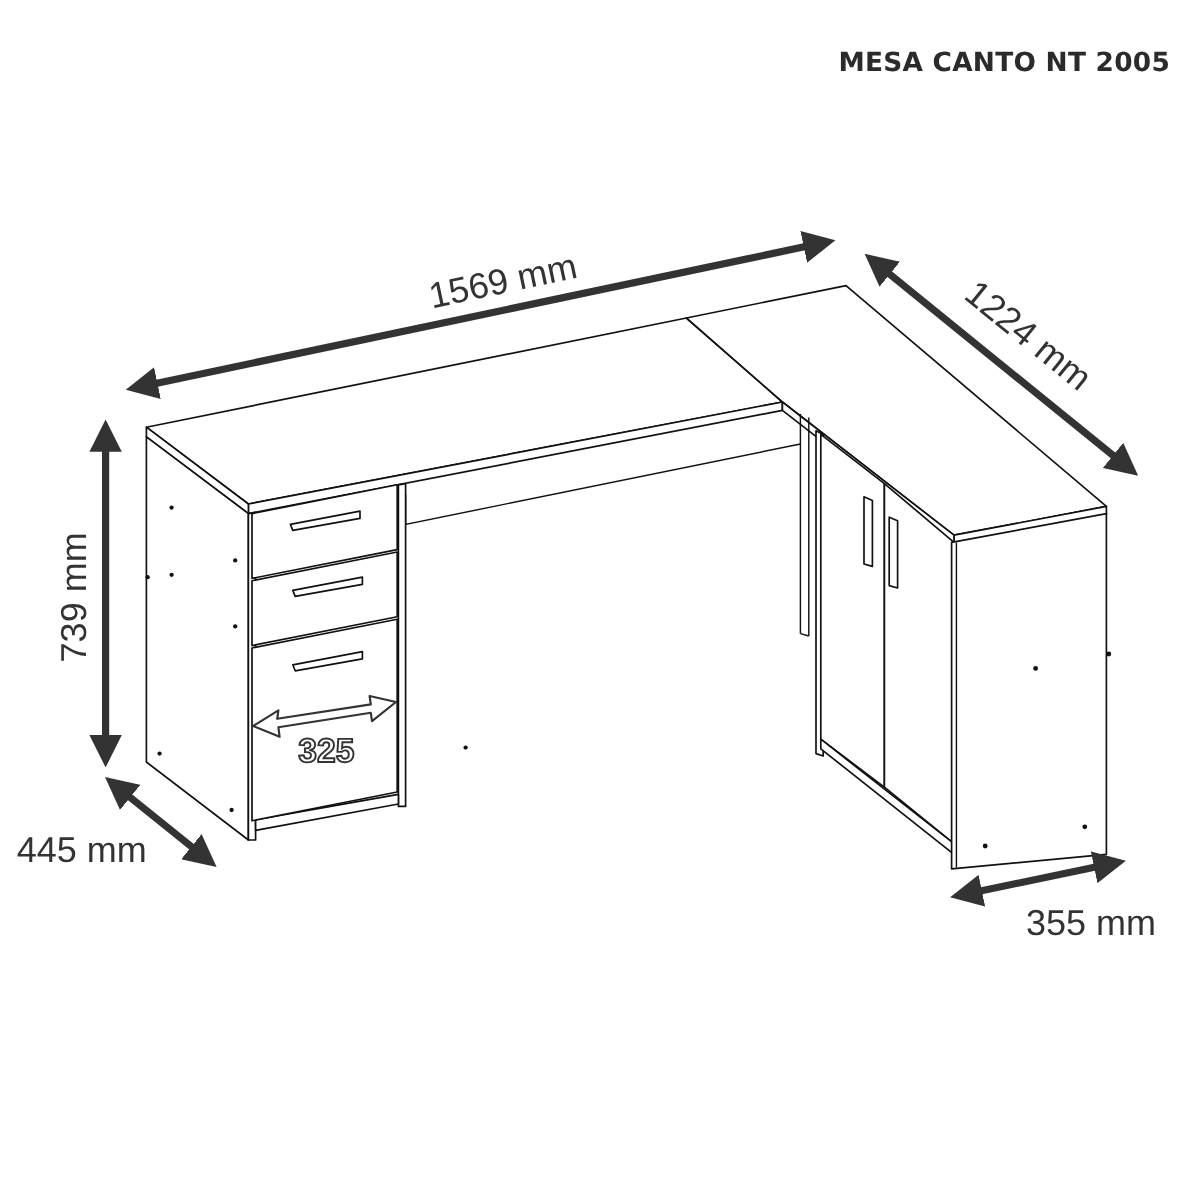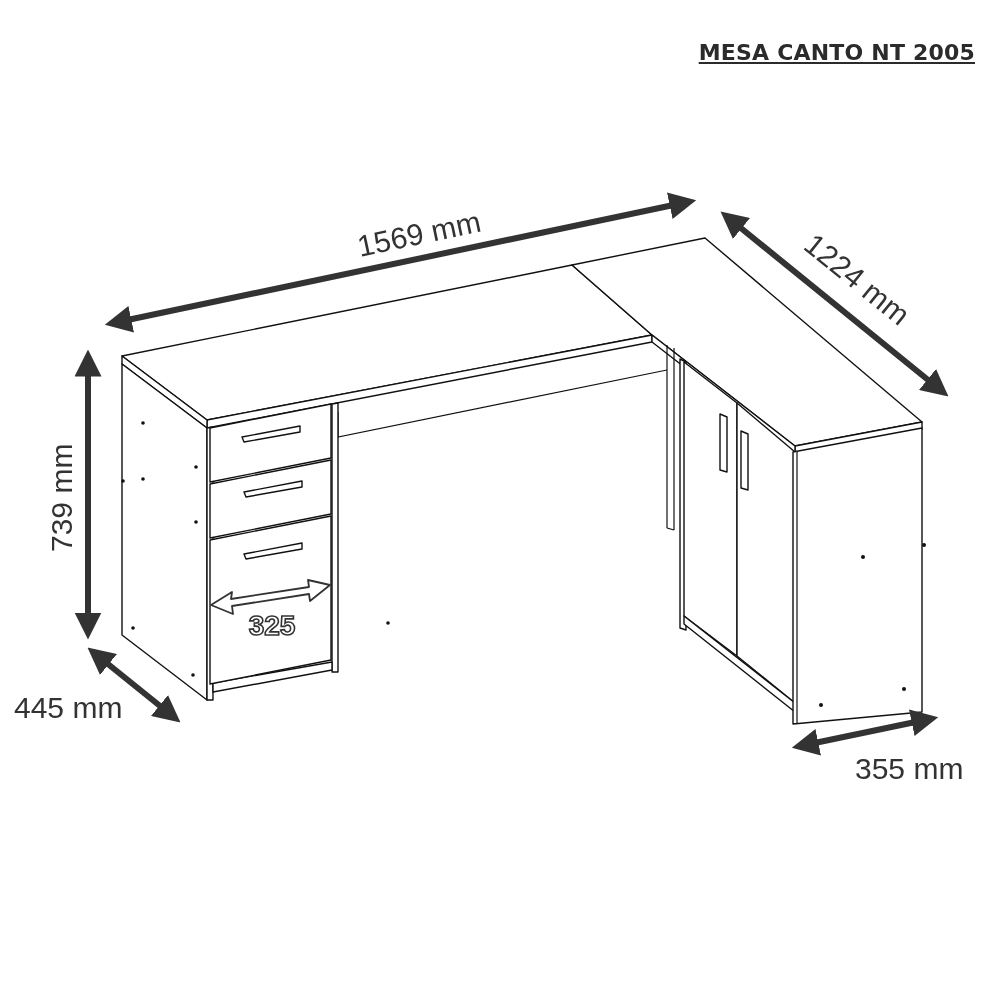--- a/index.html
+++ b/index.html
@@ -1,20 +1,20 @@
 <!DOCTYPE html>
 <html><head>
   <meta charset="utf-8">
   <style>
     html, body { margin: 0; padding: 0; background: #ffffff; }
     body { width: 1000px; height: 1000px; position: relative; overflow: hidden; }
     .title {
       position: absolute; right: 25px; top: 40px;
       font-family: "DejaVu Sans", sans-serif; font-weight: bold;
-      font-size: 22px; color: #2b2b2b; letter-spacing: 0.2px; text-decoration: underline;
+      font-size: 22px; color: #2b2b2b; letter-spacing: 0.2px;
     }
     svg { position: absolute; left: 0; top: 0; }
     .ln { fill: #ffffff; stroke: #111; stroke-width: 1.4; stroke-linejoin: round; }
     .thin { fill: none; stroke: #111; stroke-width: 1.2; }
     .arrow { stroke: #333333; stroke-width: 6; fill: none; }
     .dimtxt { font-family: "Liberation Sans", sans-serif; font-size: 30px; fill: #333333; }
     .hole { fill: #111; }
   </style>
 </head>
 <body>

